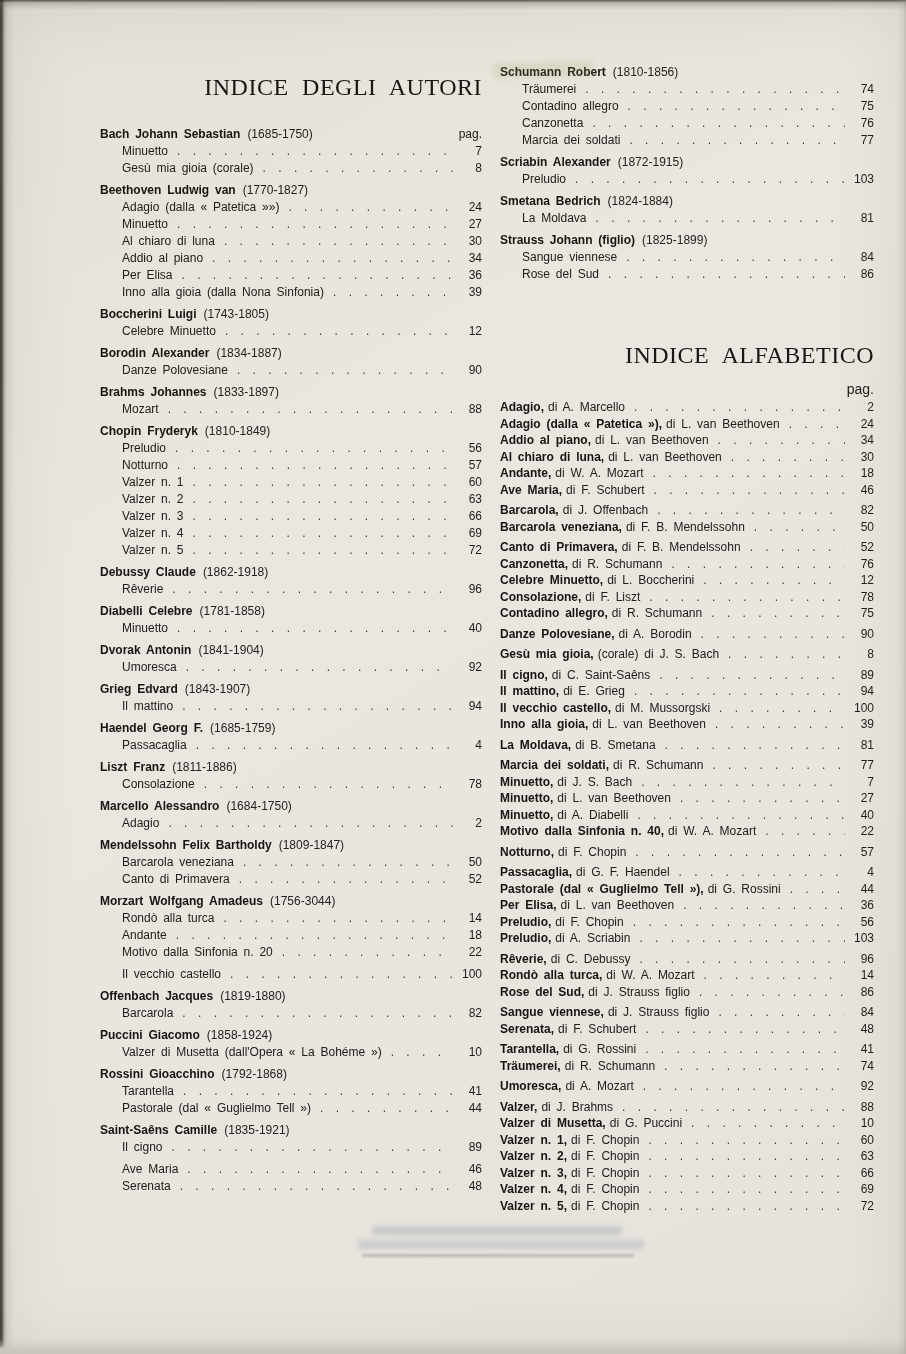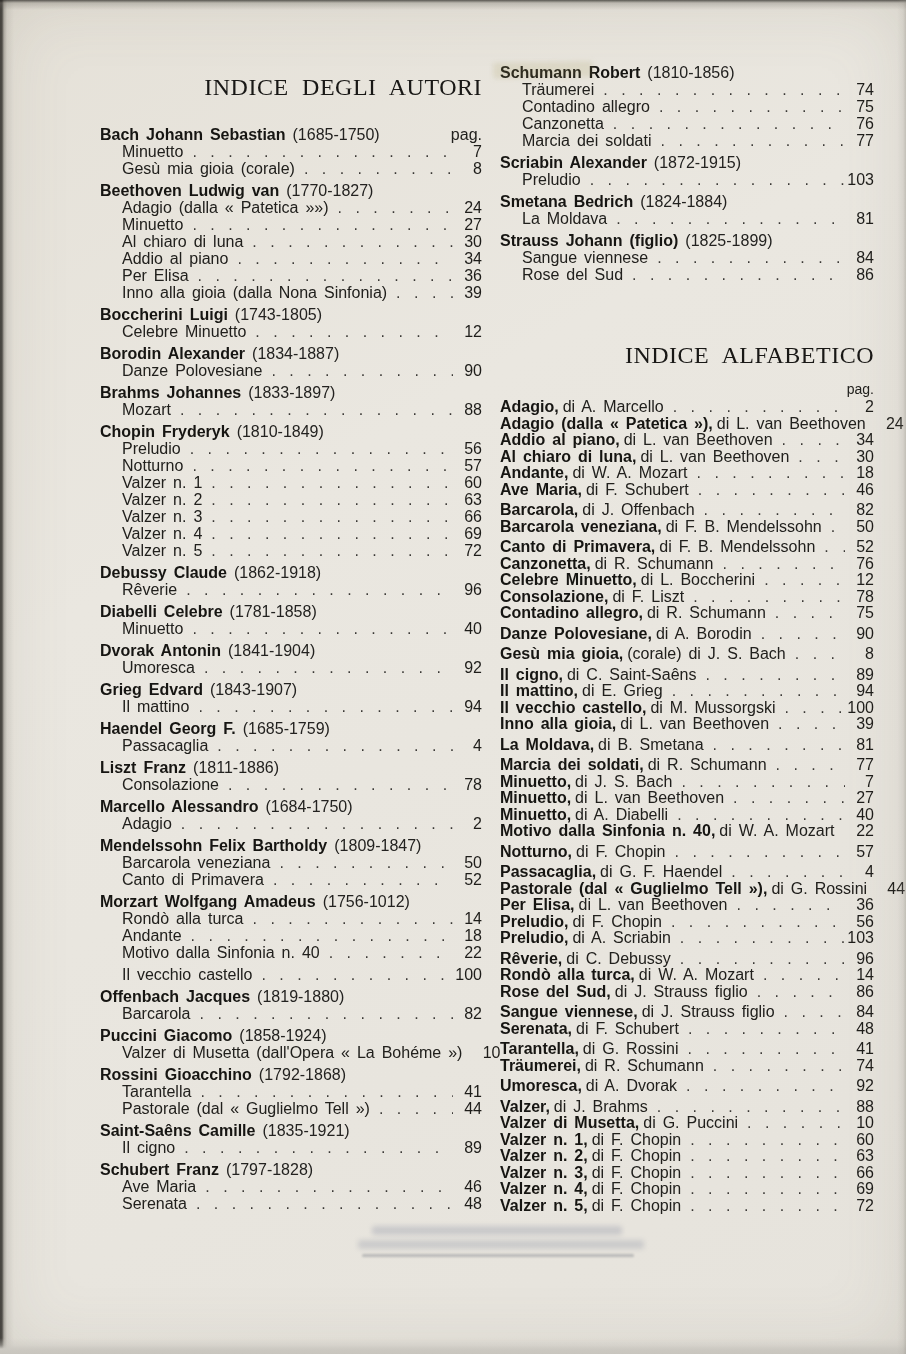--- a/index.html
+++ b/index.html
@@ -48,21 +48,21 @@
     font-family: Liberation Serif, serif;
     font-size: 24px; line-height: 34px;
     letter-spacing: 0.5px; word-spacing: 7px;
     text-align: right; color: #191816;
     white-space: nowrap;
   }
   #authors-title { left: 100px; top: 70px; width: 382px; }
   #alpha-title   { left: 500px; top: 338px; width: 374px; }
 
   
-  .col { position: absolute; font-size: 16px; }
+  .col { position: absolute; font-size: 12px; }
   #authors-left  { left: 100px; top: 126px; width: 382px; }
   #authors-right { left: 500px; top: 64px;  width: 374px; }
   #alpha-list    { left: 500px; top: 399px; width: 374px; }
   #alpha-pag {
     position: absolute; left: 500px; top: 381px; width: 374px;
     font-size: 14px; text-align: right; color: #21201d;
   }
 
   .author-group { margin-bottom: 5px; }
   .alpha-group  { margin-bottom: 4px; }
@@ -314,34 +314,34 @@
         </div>
         <div class="entry-row work-row">
           <span class="entry-title">Canto di Primavera</span>
           <span class="dots"></span>
           <span class="pagenum">52</span>
         </div>
       </div>
       <div class="author-group">
         <div class="author-head">
           <span class="author-name">Morzart Wolfgang Amadeus</span>
-          <span class="author-dates">(1756-1012)</span>
+          <span class="author-dates">(1756-3044)</span>
         </div>
         <div class="entry-row work-row">
           <span class="entry-title">Rondò alla turca</span>
           <span class="dots"></span>
           <span class="pagenum">14</span>
         </div>
         <div class="entry-row work-row">
           <span class="entry-title">Andante</span>
           <span class="dots"></span>
           <span class="pagenum">18</span>
         </div>
         <div class="entry-row work-row">
-          <span class="entry-title">Motivo dalla Sinfonia n. 40</span>
+          <span class="entry-title">Motivo dalla Sinfonia n. 20</span>
           <span class="dots"></span>
           <span class="pagenum">22</span>
         </div>
       </div>
       <div class="author-group">
         <div class="entry-row work-row">
           <span class="entry-title">Il vecchio castello</span>
           <span class="dots"></span>
           <span class="pagenum">100</span>
         </div>
@@ -389,24 +389,20 @@
           <span class="author-name">Saint-Saêns Camille</span>
           <span class="author-dates">(1835-1921)</span>
         </div>
         <div class="entry-row work-row">
           <span class="entry-title">Il cigno</span>
           <span class="dots"></span>
           <span class="pagenum">89</span>
         </div>
       </div>
       <div class="author-group">
-        <div class="author-head">
-          <span class="author-name">Schubert Franz</span>
-          <span class="author-dates">(1797-1828)</span>
-        </div>
         <div class="entry-row work-row">
           <span class="entry-title">Ave Maria</span>
           <span class="dots"></span>
           <span class="pagenum">46</span>
         </div>
         <div class="entry-row work-row">
           <span class="entry-title">Serenata</span>
           <span class="dots"></span>
           <span class="pagenum">48</span>
         </div>
@@ -696,21 +692,21 @@
           <span class="pagenum">41</span>
         </div>
         <div class="entry-row">
           <span class="entry-title"><span class="entry-b">Träumerei,</span><span class="entry-r">di R. Schumann</span></span>
           <span class="dots"></span>
           <span class="pagenum">74</span>
         </div>
       </div>
       <div class="alpha-group">
         <div class="entry-row">
-          <span class="entry-title"><span class="entry-b">Umoresca,</span><span class="entry-r">di A. Dvorak</span></span>
+          <span class="entry-title"><span class="entry-b">Umoresca,</span><span class="entry-r">di A. Mozart</span></span>
           <span class="dots"></span>
           <span class="pagenum">92</span>
         </div>
       </div>
       <div class="alpha-group">
         <div class="entry-row">
           <span class="entry-title"><span class="entry-b">Valzer,</span><span class="entry-r">di J. Brahms</span></span>
           <span class="dots"></span>
           <span class="pagenum">88</span>
         </div>

